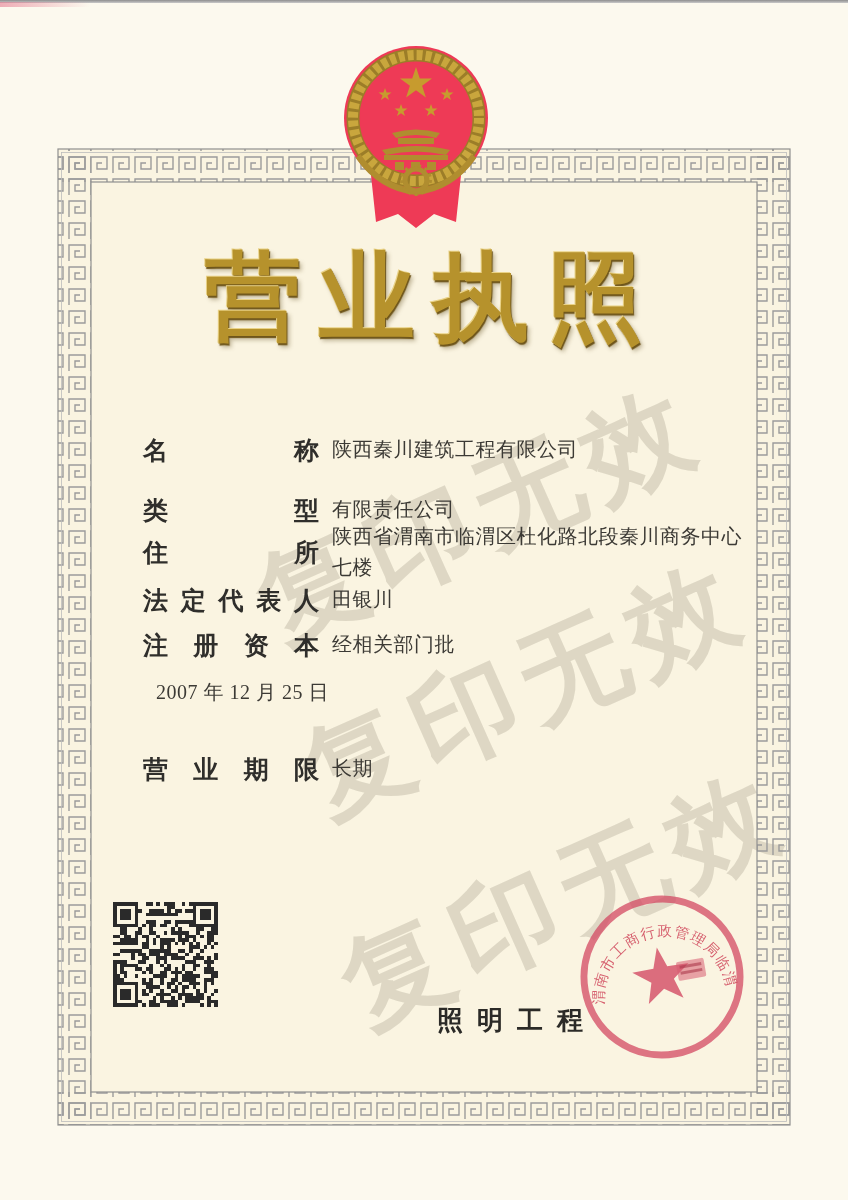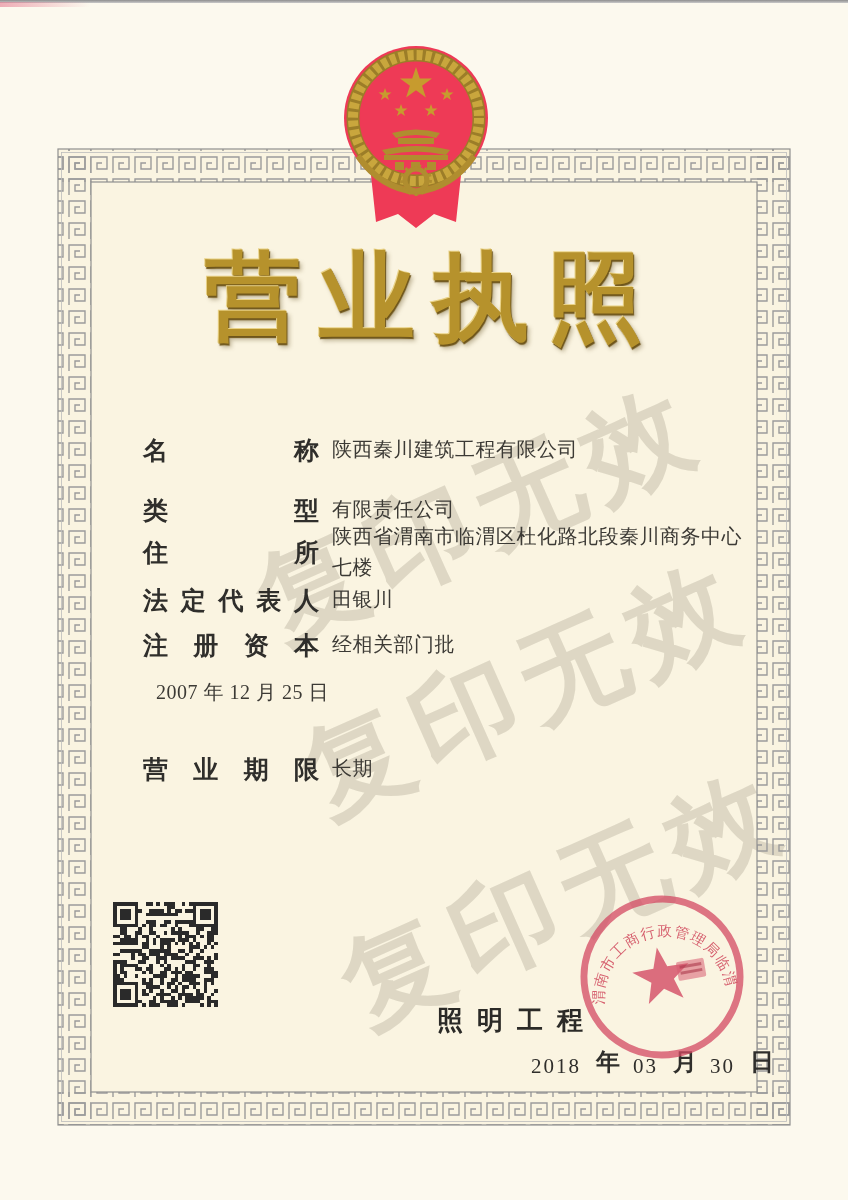--- a/index.html
+++ b/index.html
@@ -136,28 +136,20 @@
     <div class="val">2007 年 12 月 25 日</div>
   </div>
   <div class="row" style="top:753px;">
     <div class="lbl">营业期限</div>
     <div class="val">长期</div>
   </div>
   <div class="row row-scope" style="top:763px;">
   </div>
 
   <div class="registrar">照明工程</div>
-  <div class="issue-date">
-    <span class="num">2018</span>
-    <span class="unit">年</span>
-    <span class="num">03</span>
-    <span class="unit">月</span>
-    <span class="num">30</span>
-    <span class="unit">日</span>
-  </div>
 
   <div class="qr">
       <i style="left: 0px; top: 0px; width: 3.62px; height: 3.62px;"></i>
       <i style="left: 3.62px; top: 0px; width: 3.62px; height: 3.62px;"></i>
       <i style="left: 7.24px; top: 0px; width: 3.62px; height: 3.62px;"></i>
       <i style="left: 10.86px; top: 0px; width: 3.62px; height: 3.62px;"></i>
       <i style="left: 14.48px; top: 0px; width: 3.62px; height: 3.62px;"></i>
       <i style="left: 18.1px; top: 0px; width: 3.62px; height: 3.62px;"></i>
       <i style="left: 21.72px; top: 0px; width: 3.62px; height: 3.62px;"></i>
       <i style="left: 32.59px; top: 0px; width: 3.62px; height: 3.62px;"></i>

